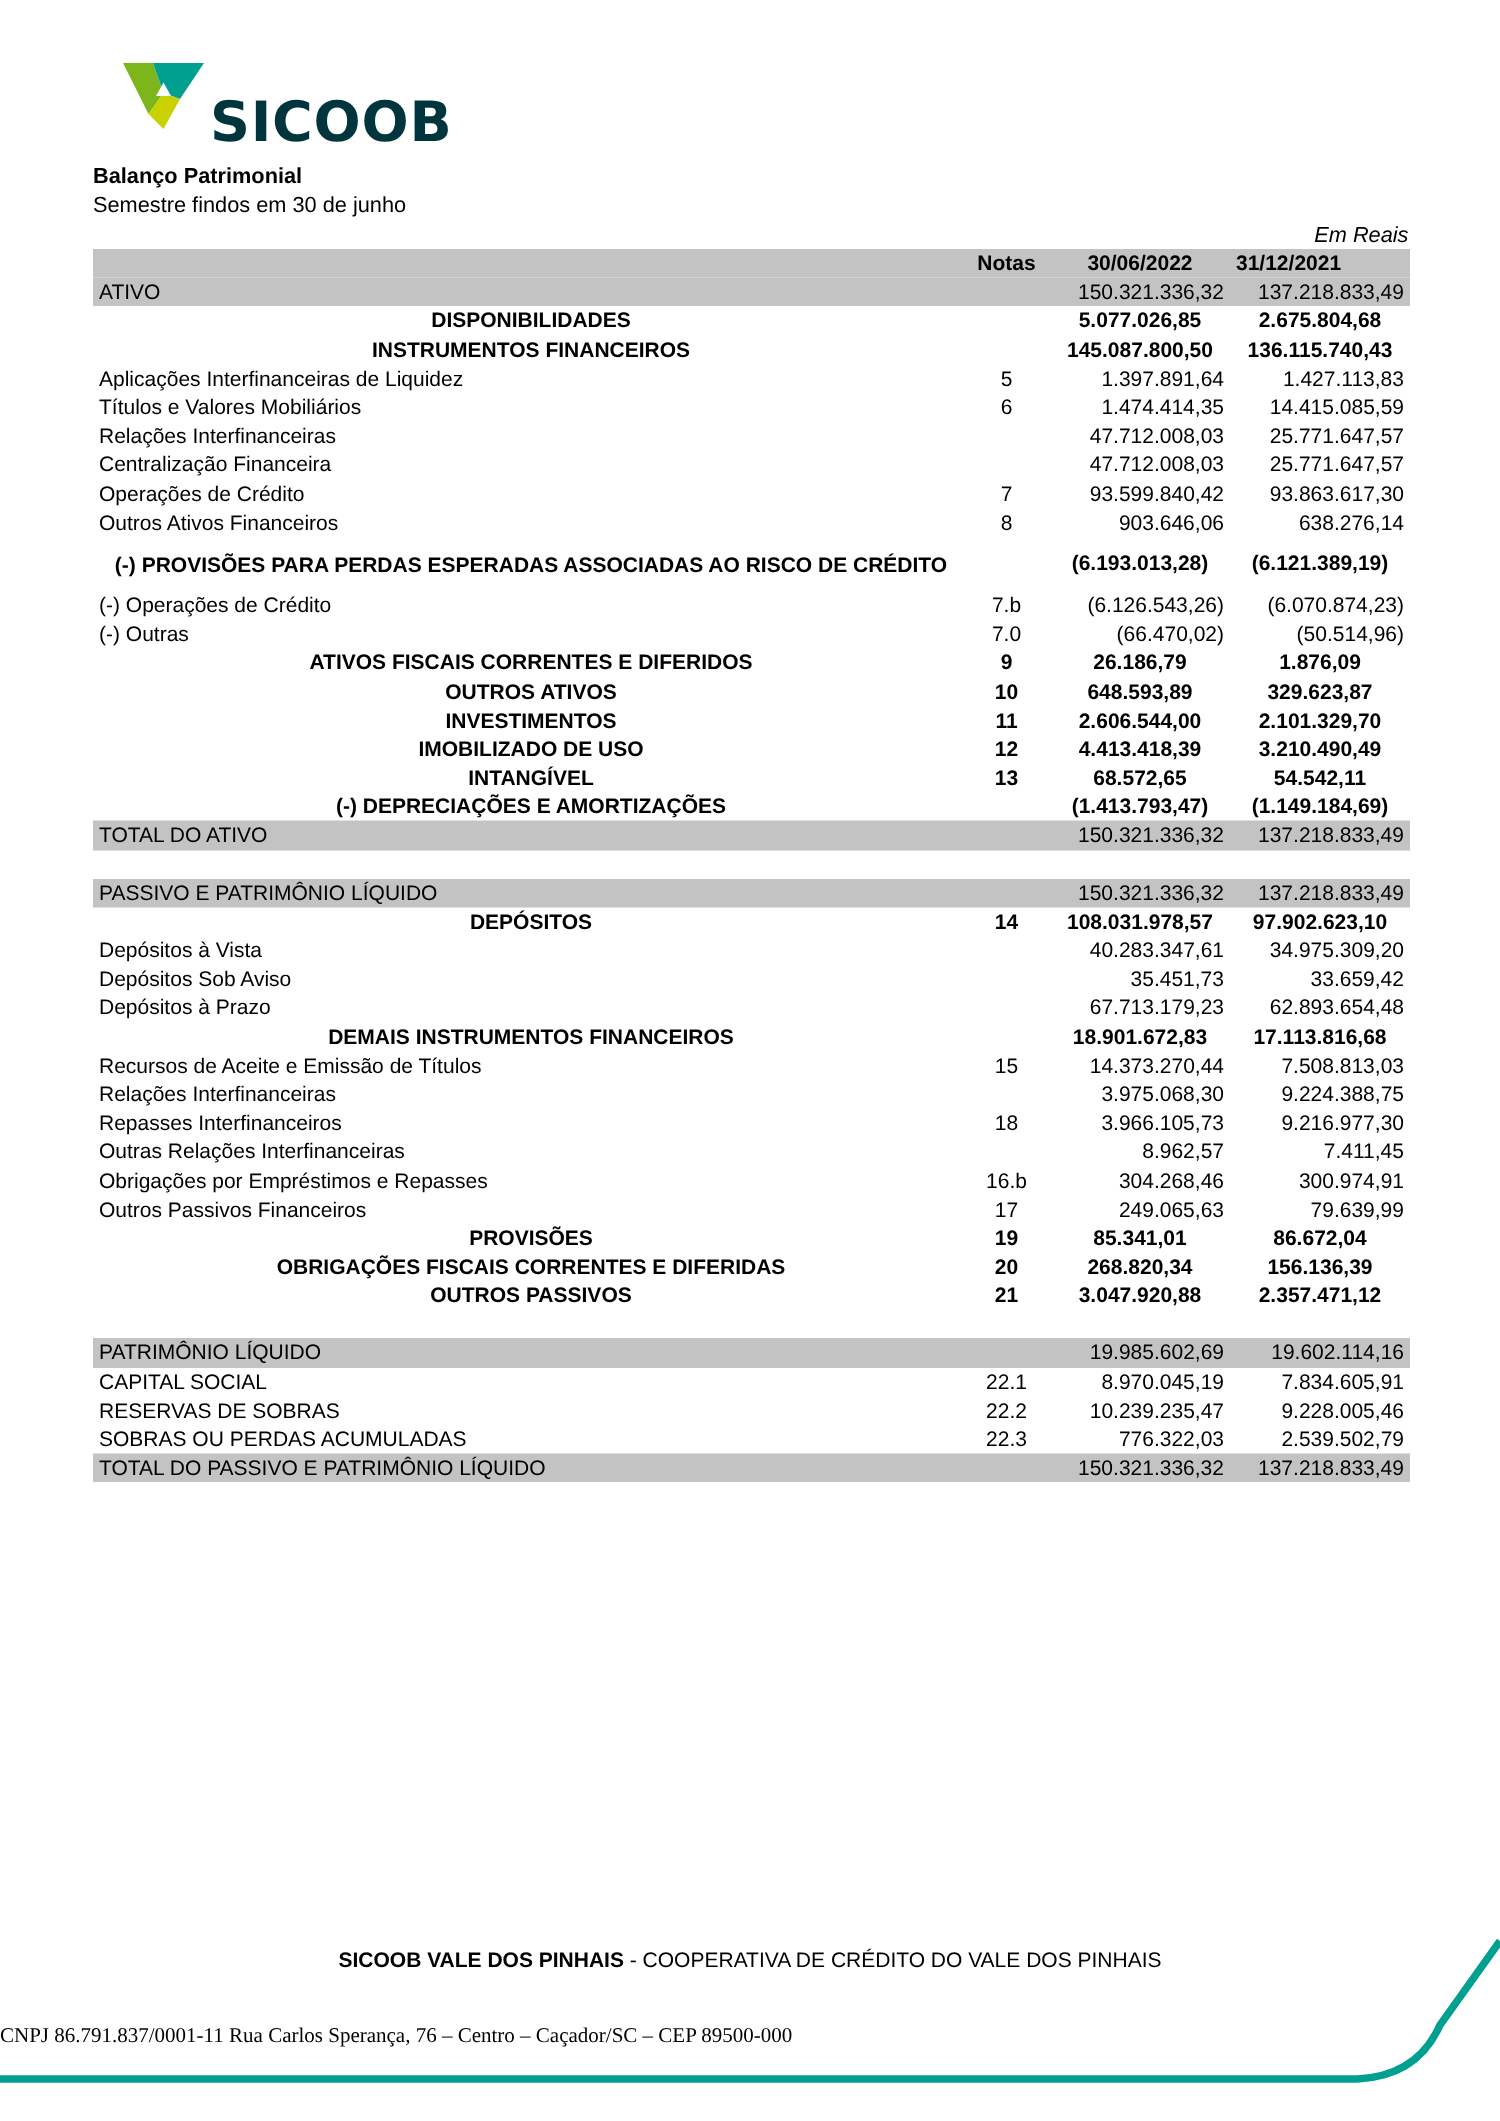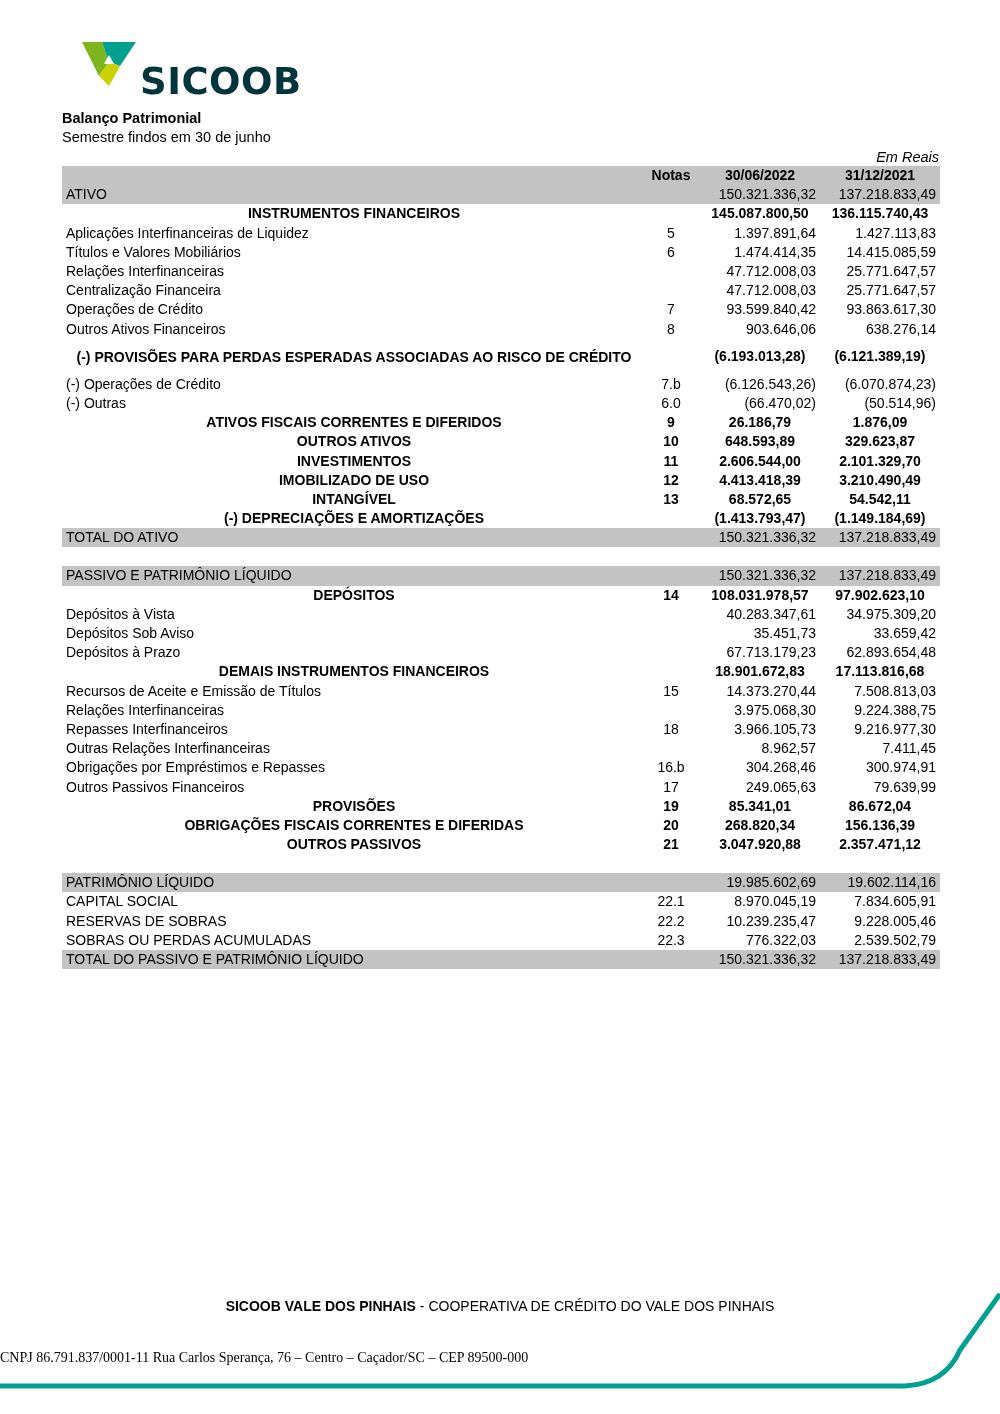--- a/index.html
+++ b/index.html
@@ -51,29 +51,35 @@
     <col style="width:580px">
     <col style="width:58px">
     <col style="width:120px">
     <col style="width:120px">
   </colgroup>
   <thead>
     <tr class="gray bold">
       <td></td>
       <td class="nota">Notas</td>
       <td class="num" style="text-align:center">30/06/2022</td>
-      <td class="num" style="text-align:center">31/12/2021</td>
+      <td class="num" style="text-align:left">31/12/2021</td>
     </tr>
   </thead>
   <tbody id="rows">
       <tr class="gray">
         <td>ATIVO</td>
         <td class="nota"></td>
         <td class="num">150.321.336,32</td>
         <td class="num">137.218.833,49</td>
+      </tr>
+      <tr class="bold">
+        <td>DISPONIBILIDADES</td>
+        <td class="nota"></td>
+        <td class="num">5.077.026,85</td>
+        <td class="num">2.675.804,68</td>
       </tr>
       <tr class="bold">
         <td>INSTRUMENTOS FINANCEIROS</td>
         <td class="nota"></td>
         <td class="num">145.087.800,50</td>
         <td class="num">136.115.740,43</td>
       </tr>
       <tr class="">
         <td>Aplicações Interfinanceiras de Liquidez</td>
         <td class="nota">5</td>
@@ -117,21 +123,21 @@
         <td class="num">(6.121.389,19)</td>
       </tr>
       <tr class="">
         <td>(-) Operações de Crédito</td>
         <td class="nota">7.b</td>
         <td class="num">(6.126.543,26)</td>
         <td class="num">(6.070.874,23)</td>
       </tr>
       <tr class="">
         <td>(-) Outras</td>
-        <td class="nota">6.0</td>
+        <td class="nota">7.0</td>
         <td class="num">(66.470,02)</td>
         <td class="num">(50.514,96)</td>
       </tr>
       <tr class="bold">
         <td>ATIVOS FISCAIS CORRENTES E DIFERIDOS</td>
         <td class="nota">9</td>
         <td class="num">26.186,79</td>
         <td class="num">1.876,09</td>
       </tr>
       <tr class="bold">

